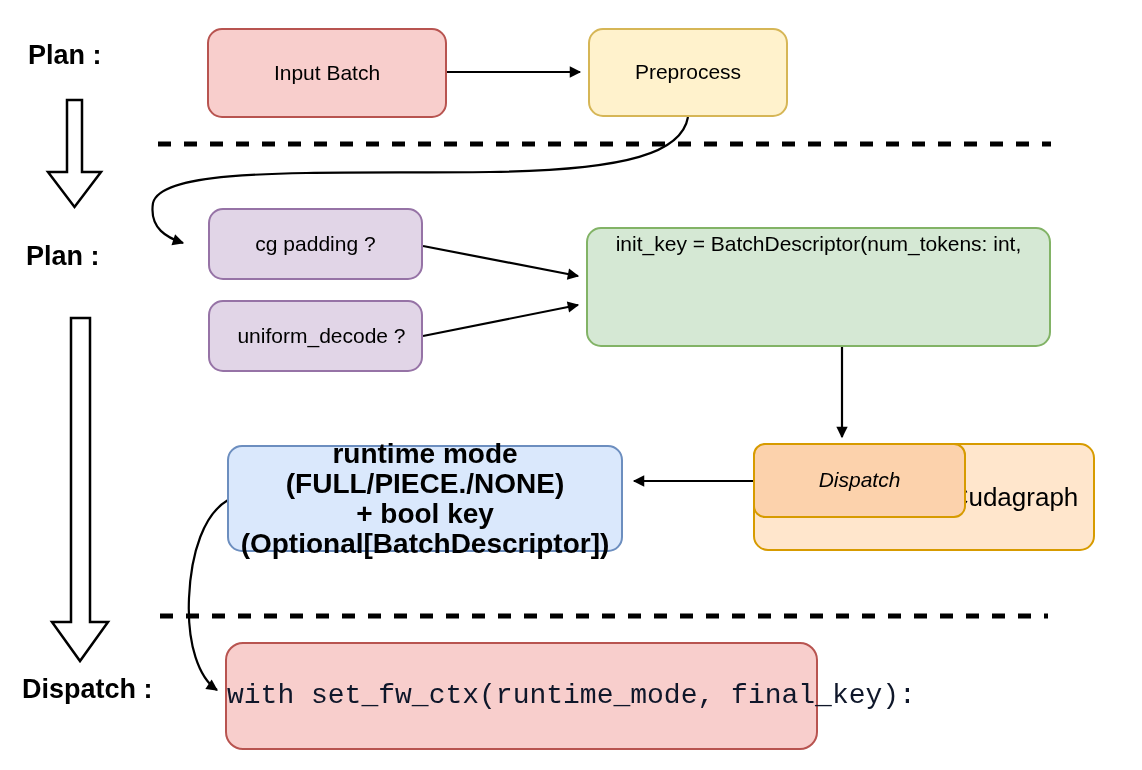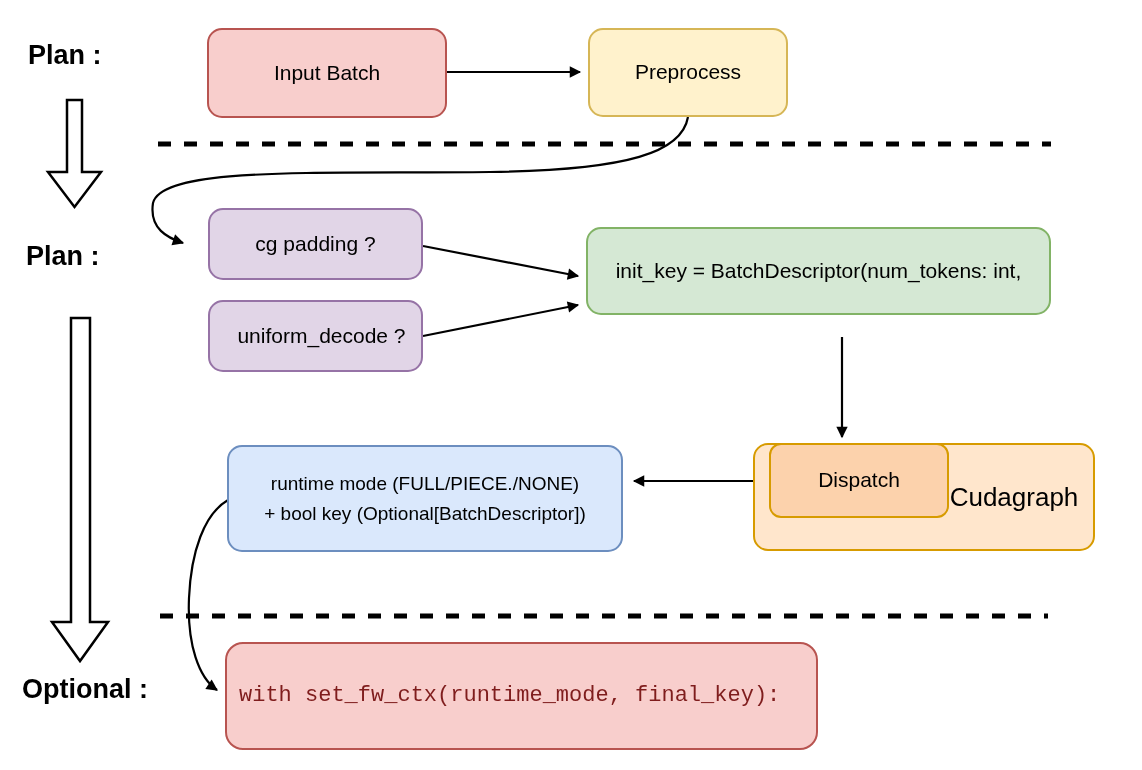--- a/index.html
+++ b/index.html
@@ -12,28 +12,28 @@
   .node span{display:block;}
   .box-red{background:#f8cecc;border-color:#b85450;}
   .box-yellow{background:#fff2cc;border-color:#d6b656;}
   .box-purple{background:#e1d5e7;border-color:#9673a6;}
   .box-green{background:#d5e8d4;border-color:#82b366;}
   .box-blue{background:#dae8fc;border-color:#6c8ebf;}
   .box-orange-outer{background:#ffe6cc;border-color:#d79b00;}
   .box-orange-inner{background:#fcd2ac;border-color:#d79b00;border-radius:12px;}
   .section-label{position:absolute;font-weight:bold;font-size:27px;line-height:27px;white-space:nowrap;}
   .fs21{font-size:21px;}
-  .fs20{font-size:19px;line-height:30px;}
+  .fs20{font-size:28px;line-height:30px;font-weight:bold;}
   .green-text{font-size:21px;line-height:30px;}
   .cud-text{position:absolute;left:933px;top:443px;width:162px;height:108px;
             display:flex;flex-direction:column;align-items:center;justify-content:center;
             font-size:26px;line-height:34px;text-align:center;}
   .code-box{align-items:flex-start;justify-content:center;text-align:left;
-            font-family:"Liberation Mono",monospace;font-size:22px;line-height:32px;
-            padding-left:12px;color:#7f1d1d;border-radius:18px;}
+            font-family:"Liberation Mono",monospace;font-size:28px;line-height:32px;
+            padding-left:0;color:#0f172a;border-radius:18px;}
   .code-box span{white-space:pre;}
 </style>
 </head>
 <body>
 
 <svg id="connector-layer" width="1142" height="770" viewBox="0 0 1142 770" xmlns="http://www.w3.org/2000/svg">
   <defs>
     <marker id="arrow" viewBox="0 0 12 12" refX="10" refY="6" markerWidth="6.2" markerHeight="6.2" orient="auto">
       <path d="M1,1 L11,6 L1,11 Z" fill="#000000"></path>
     </marker>
@@ -49,47 +49,47 @@
   <path d="M842,337 L842,437" stroke="#000" stroke-width="2.2" fill="none" marker-end="url(#arrow)"></path>
   <path d="M753,481 L634,481" stroke="#000" stroke-width="2.2" fill="none" marker-end="url(#arrow)"></path>
   <path d="M228,500 C204,514 191,552 189,598 C187,645 199,678 217,690" stroke="#000" stroke-width="2.2" fill="none" marker-end="url(#arrow)"></path>
 
   <path d="M67,100 L82,100 L82,172 L101,172 L74.5,207 L48,172 L67,172 Z" fill="#ffffff" stroke="#000" stroke-width="2.5"></path>
   <path d="M71,318 L90,318 L90,622 L108,622 L80,661 L52,622 L71,622 Z" fill="#ffffff" stroke="#000" stroke-width="2.5"></path>
 </svg>
 
 <div class="section-label" style="left:28px;top:42px;">Plan :</div>
 <div class="section-label" style="left:26px;top:243px;">Plan :</div>
-<div class="section-label" style="left:22px;top:676px;">Optional :</div>
+<div class="section-label" style="left:22px;top:676px;">Dispatch :</div>
 
 <div class="node box-red fs21" style="left:207px;top:28px;width:240px;height:90px;">
   <span>Input Batch</span>
 </div>
 
 <div class="node box-yellow fs21" style="left:588px;top:28px;width:200px;height:89px;">
   <span>Preprocess</span>
 </div>
 
 <div class="node box-purple fs21" style="left:208px;top:208px;width:215px;height:72px;">
   <span>cg padding ?</span>
 </div>
 
 <div class="node box-purple fs21" style="left:208px;top:300px;width:215px;height:72px;padding-left:12px;">
   <span>uniform_decode ?</span>
 </div>
 
-<div class="node box-green green-text" style="left:586px;top:227px;width:465px;height:88px;">
+<div class="node box-green green-text" style="left:586px;top:227px;width:465px;height:120px;justify-content:space-between;">
   <span>init_key = BatchDescriptor(num_tokens: int,</span>
 </div>
 
 <div class="node box-orange-outer" style="left:753px;top:443px;width:342px;height:108px;"></div>
 <div class="cud-text">
   <span>Cudagraph</span>
 </div>
-<div class="node box-orange-inner fs21" style="left:769px;top:443px;width:180px;height:75px;">
+<div class="node box-orange-inner fs21" style="left:753px;top:443px;width:213px;height:75px;font-style:italic;">
   <span>Dispatch</span>
 </div>
 
 <div class="node box-blue fs20" style="left:227px;top:445px;width:396px;height:107px;">
   <span>runtime mode (FULL/PIECE./NONE)</span>
   <span>+ bool key (Optional[BatchDescriptor])</span>
 </div>
 
 <div class="node box-red code-box" style="left:225px;top:642px;width:593px;height:108px;">
   <span>with set_fw_ctx(runtime_mode, final_key):</span>

